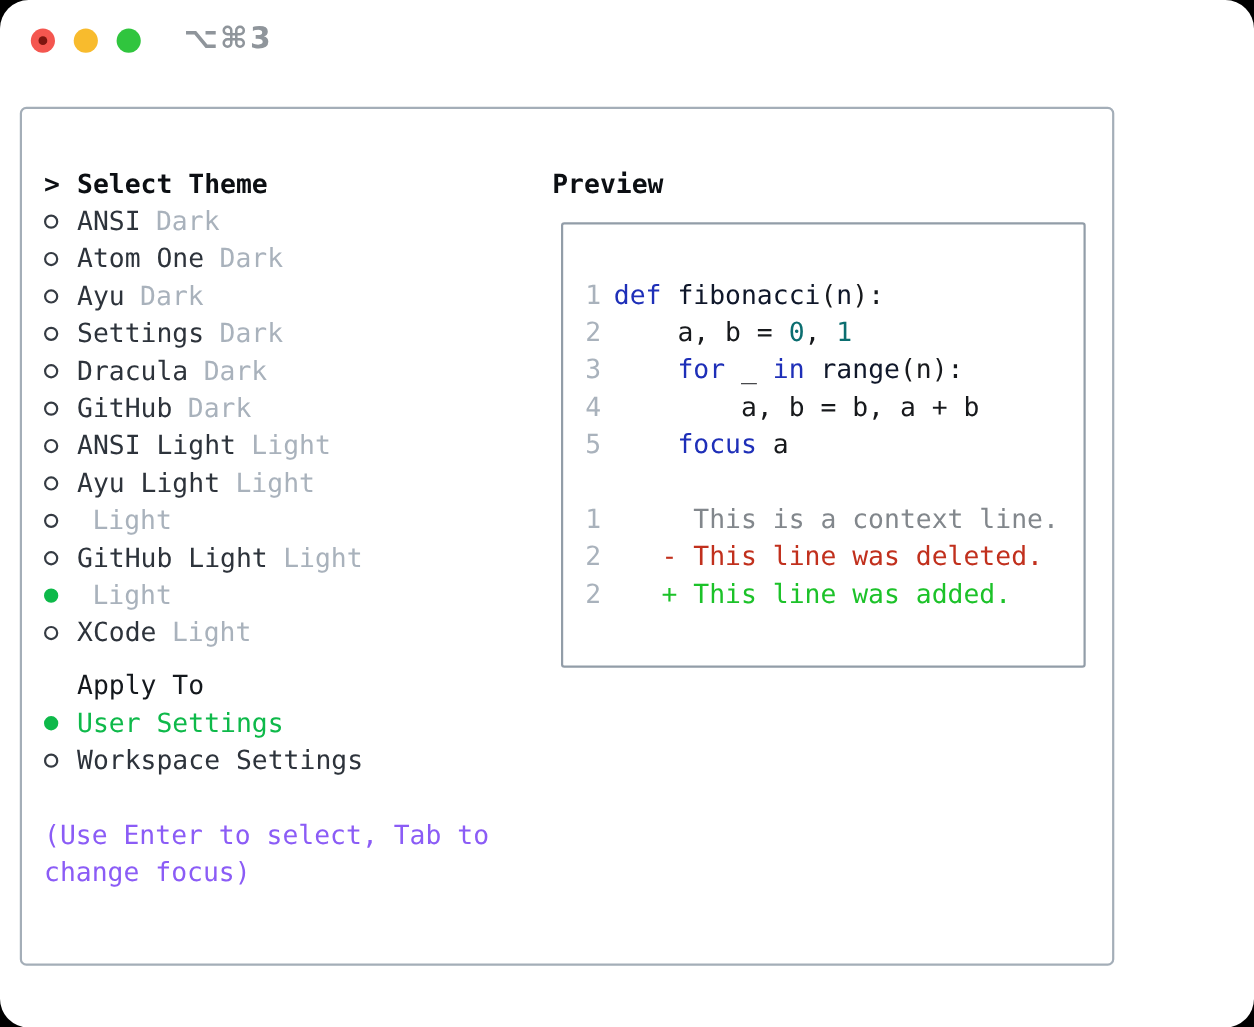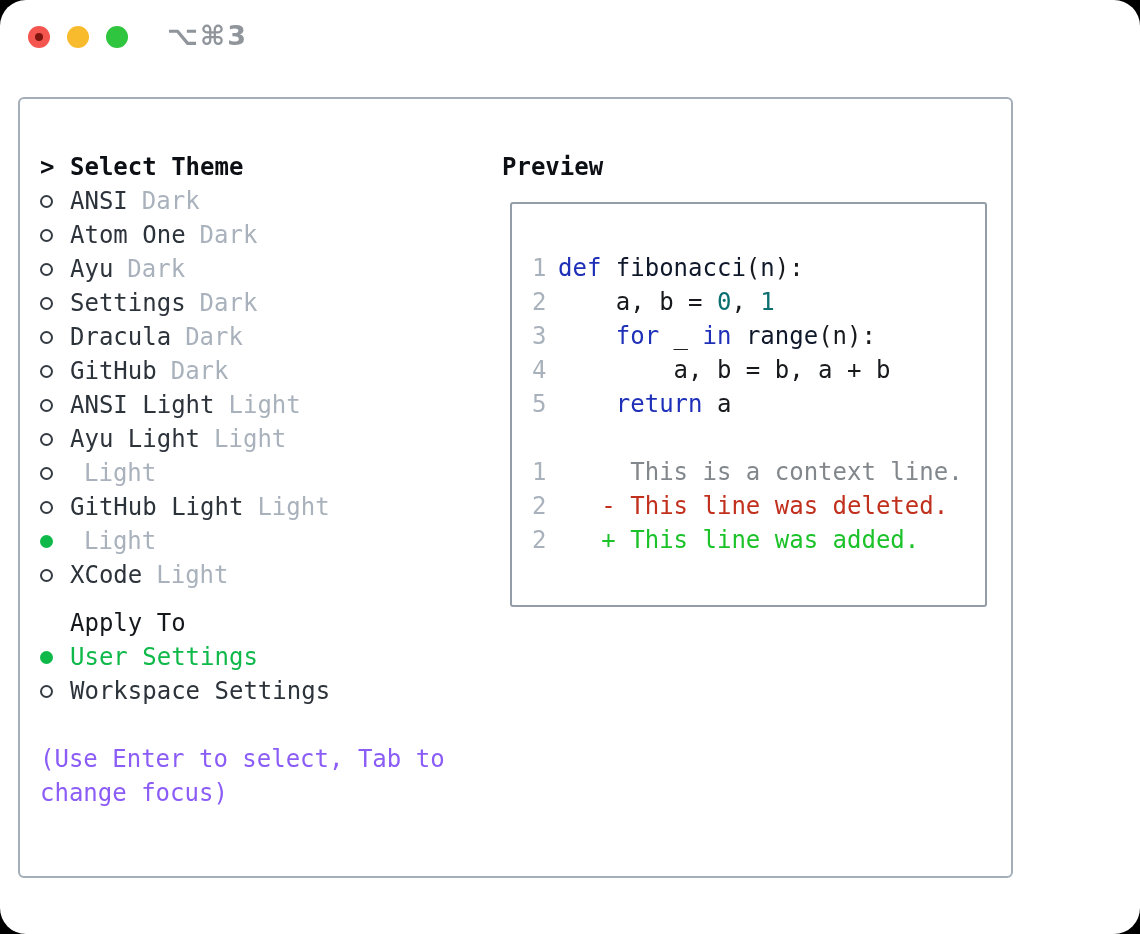--- a/index.html
+++ b/index.html
@@ -215,21 +215,21 @@
           <div class="pline">
             <span class="lnum">3</span>
             <span class="code"><span class="seg-pln">    </span><span class="seg-kw">for</span><span class="seg-pln"> _ </span><span class="seg-kw">in</span><span class="seg-pln"> </span><span class="seg-typ">range</span><span class="seg-pln">(n):</span></span>
           </div>
           <div class="pline">
             <span class="lnum">4</span>
             <span class="code"><span class="seg-pln">        a, b = b, a + b</span></span>
           </div>
           <div class="pline">
             <span class="lnum">5</span>
-            <span class="code"><span class="seg-pln">    </span><span class="seg-kw">return</span><span class="seg-pln"> a</span></span>
+            <span class="code"><span class="seg-pln">    </span><span class="seg-kw">focus</span><span class="seg-pln"> a</span></span>
           </div>
           <div class="pline">
             <span class="lnum"></span>
             <span class="code"></span>
           </div>
           <div class="pline">
             <span class="lnum">1</span>
             <span class="code"><span class="seg-ctx">     This is a context line.</span></span>
           </div>
           <div class="pline">

